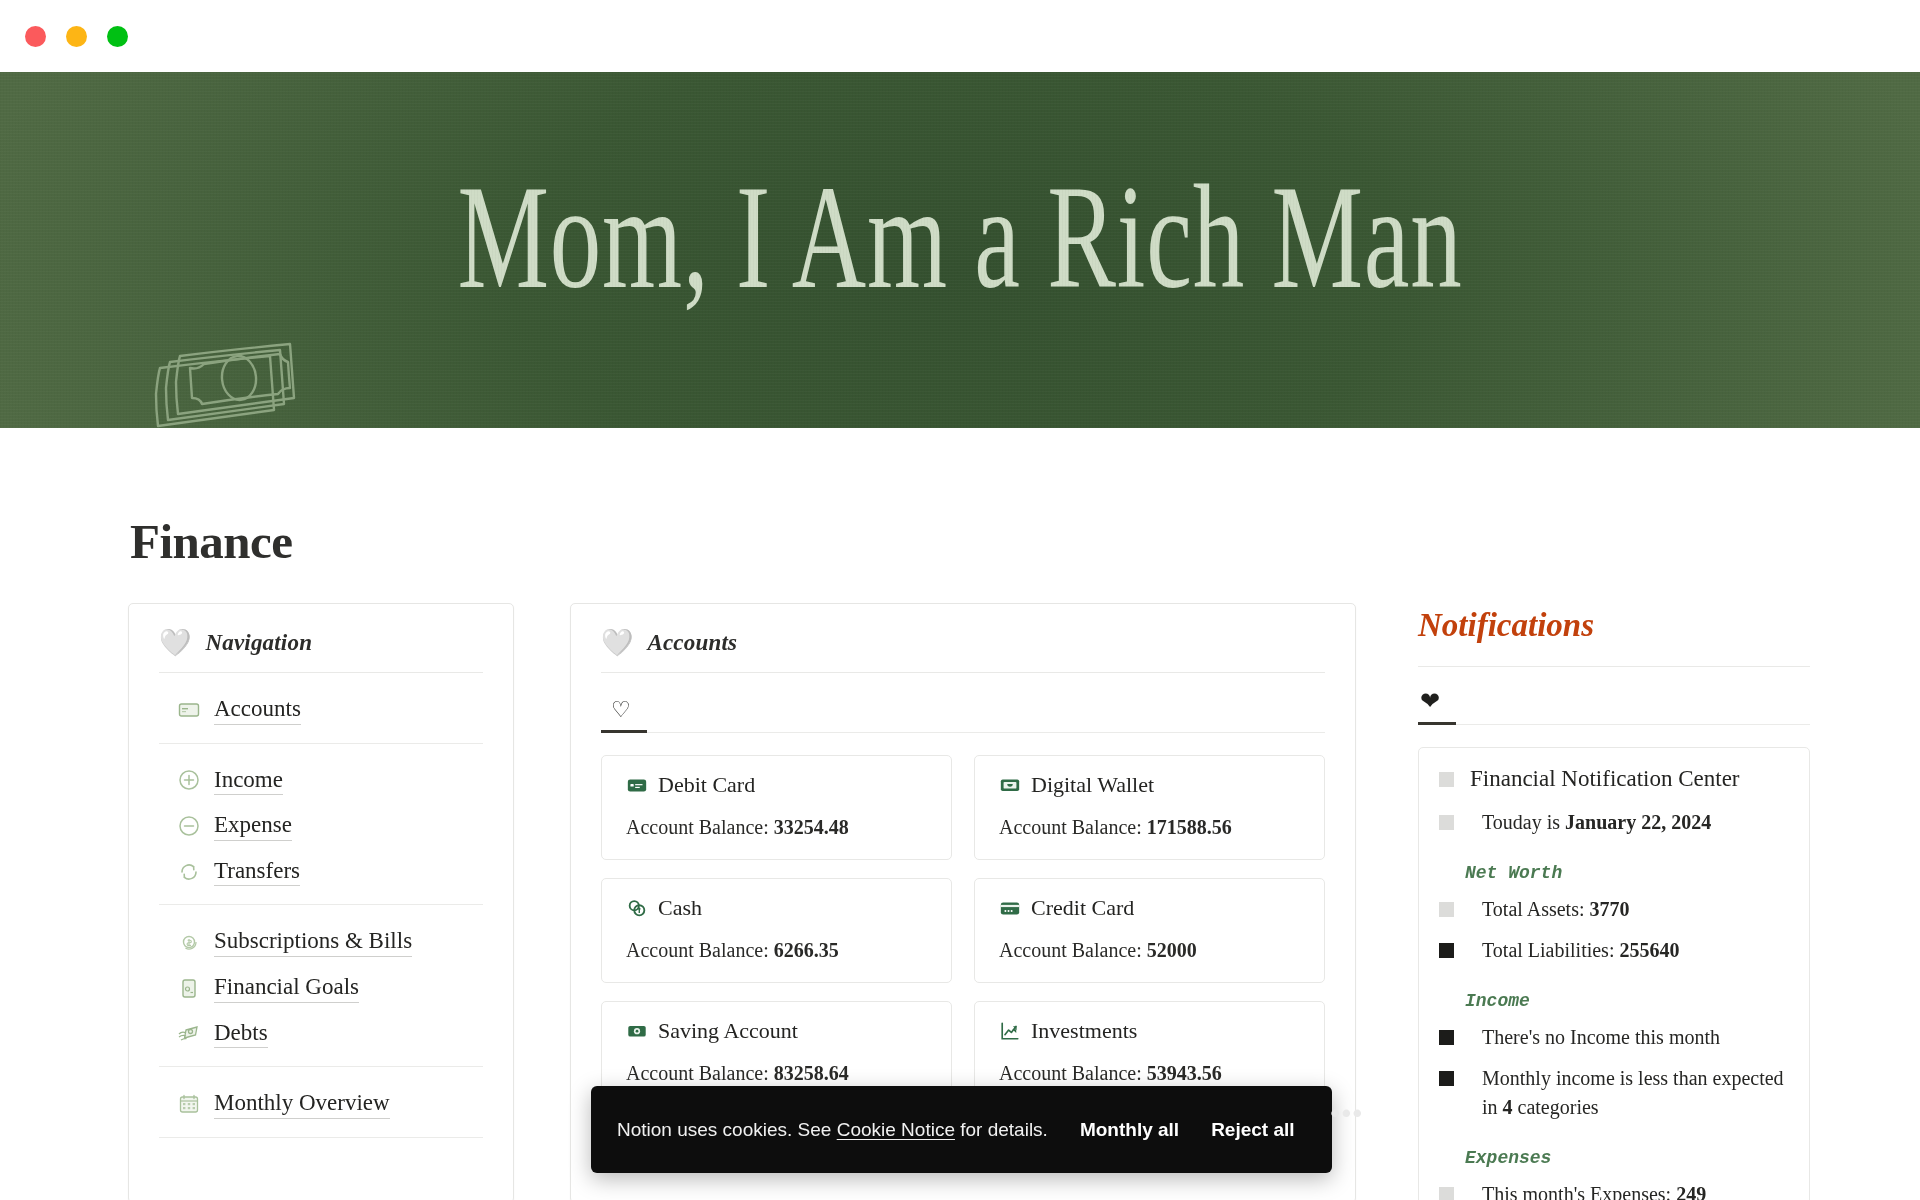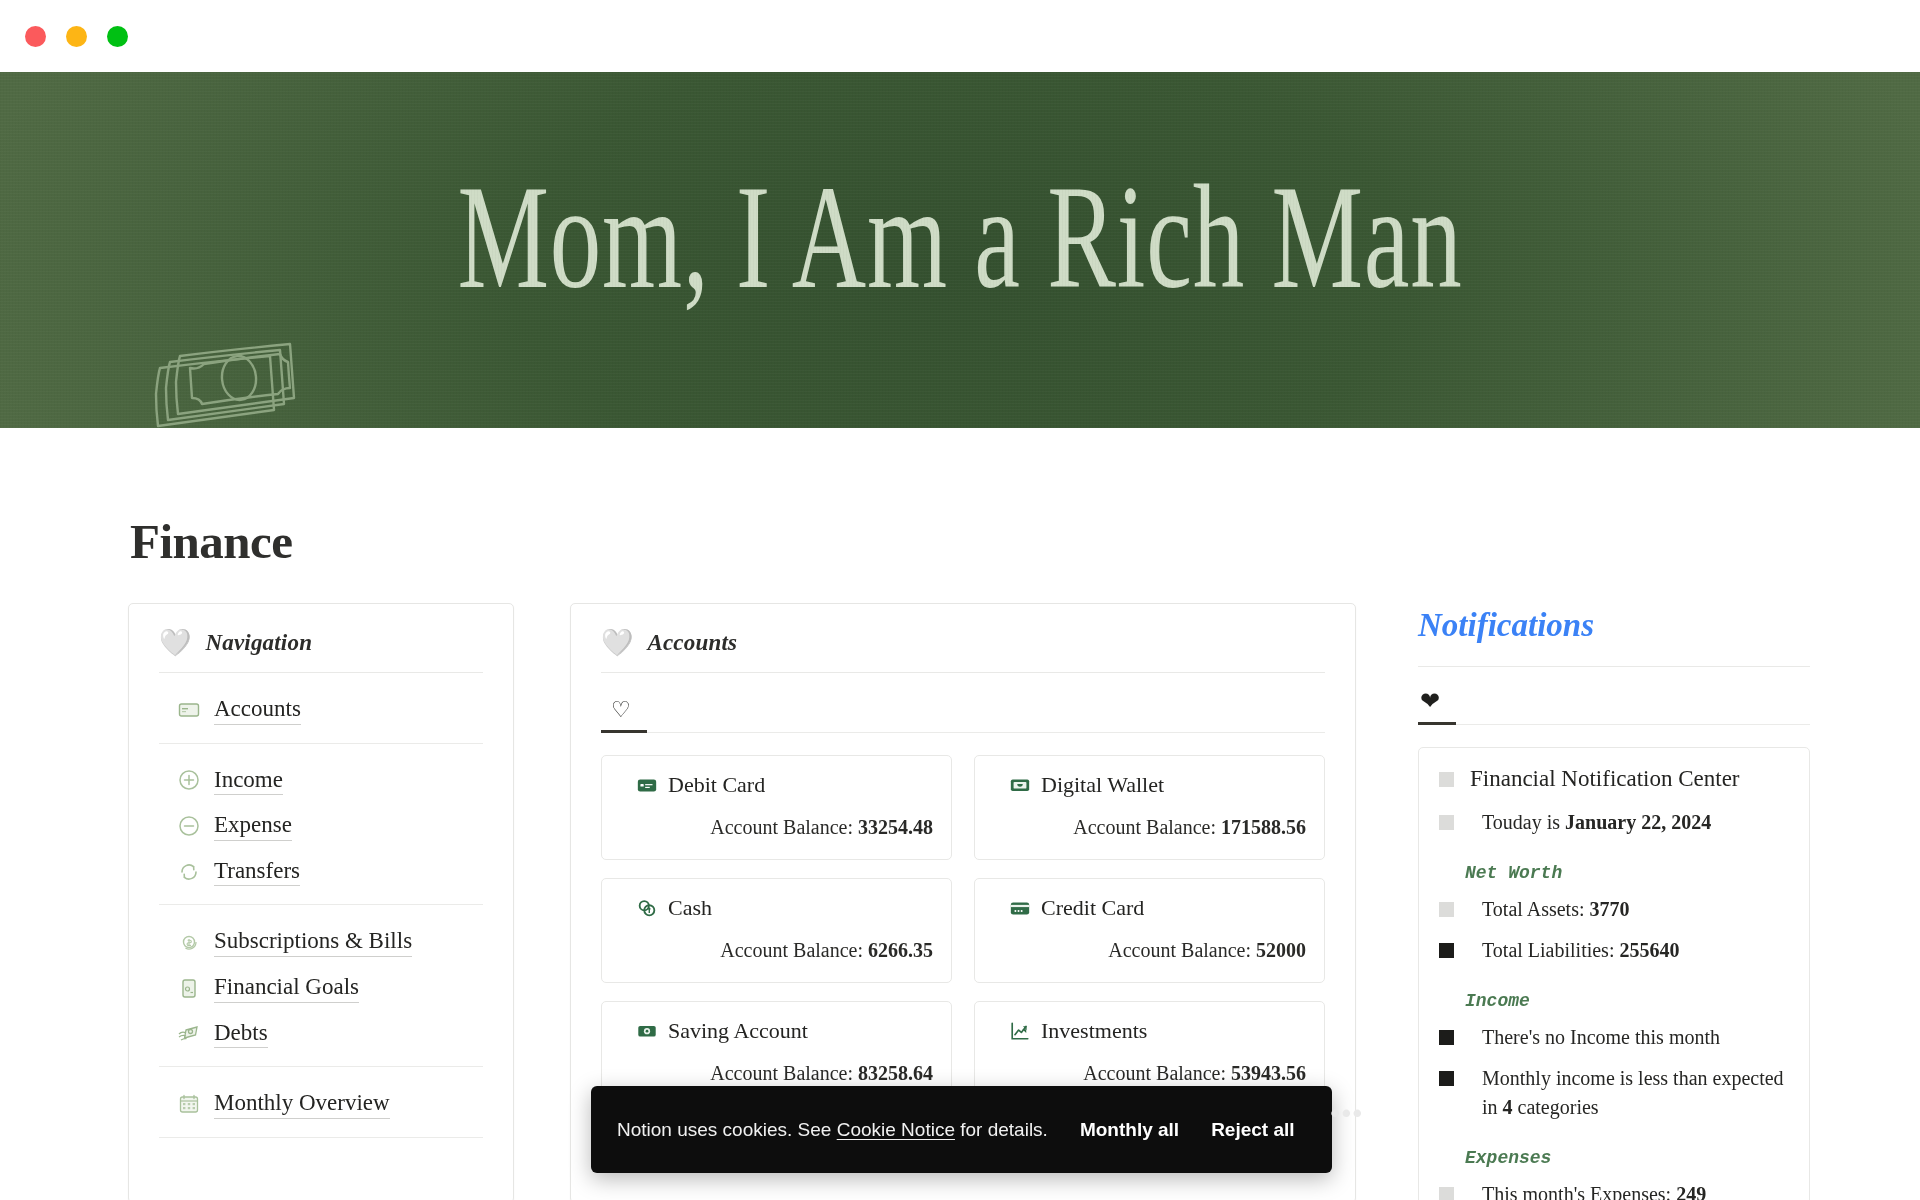--- a/index.html
+++ b/index.html
@@ -170,21 +170,21 @@
   .tab-heart-outline { font-size: 22px; }
   .acct-grid {
     padding: 22px 30px 0 30px;
     display: grid;
     grid-template-columns: 1fr 1fr;
     gap: 18px 22px;
   }
   .acct-card {
     border: 1px solid #e8e8e6;
     border-radius: 5px;
-    padding: 16px 18px 20px 34px;
+    padding: 16px 18px 20px 24px;
     background: #fff;
     min-height: 88px;
   }
   .acct-card-head {
     display: flex; align-items: center; gap: 10px;
   }
   .acct-ico {
     width: 22px; height: 22px;
     flex: 0 0 22px;
     display: flex; align-items: center; justify-content: center;
@@ -192,35 +192,34 @@
   .acct-name {
     font-family: "Liberation Serif", serif;
     font-size: 22px;
     color: #242422;
   }
   .acct-bal {
     margin-top: 18px;
     font-family: "Liberation Serif", serif;
     font-size: 20px;
     color: #2a2a28;
-    text-align: right;
   }
   .acct-bal b { font-weight: 700; }
 
   
   .notif-col {
     width: 392px; flex: 0 0 392px;
     margin-left: 62px;
   }
   .notif-title {
     font-family: "Liberation Serif", serif;
     font-style: italic;
     font-weight: 700;
     font-size: 33px;
-    color: #3b82f6;
+    color: #c2410c;
     padding-top: 4px;
   }
   .notif-rule {
     height: 1px; background: #e9e9e7;
     margin-top: 22px;
   }
   .notif-tabbar {
     border-bottom: 1px solid #ebebe9;
     display: flex;
     padding-top: 16px;

